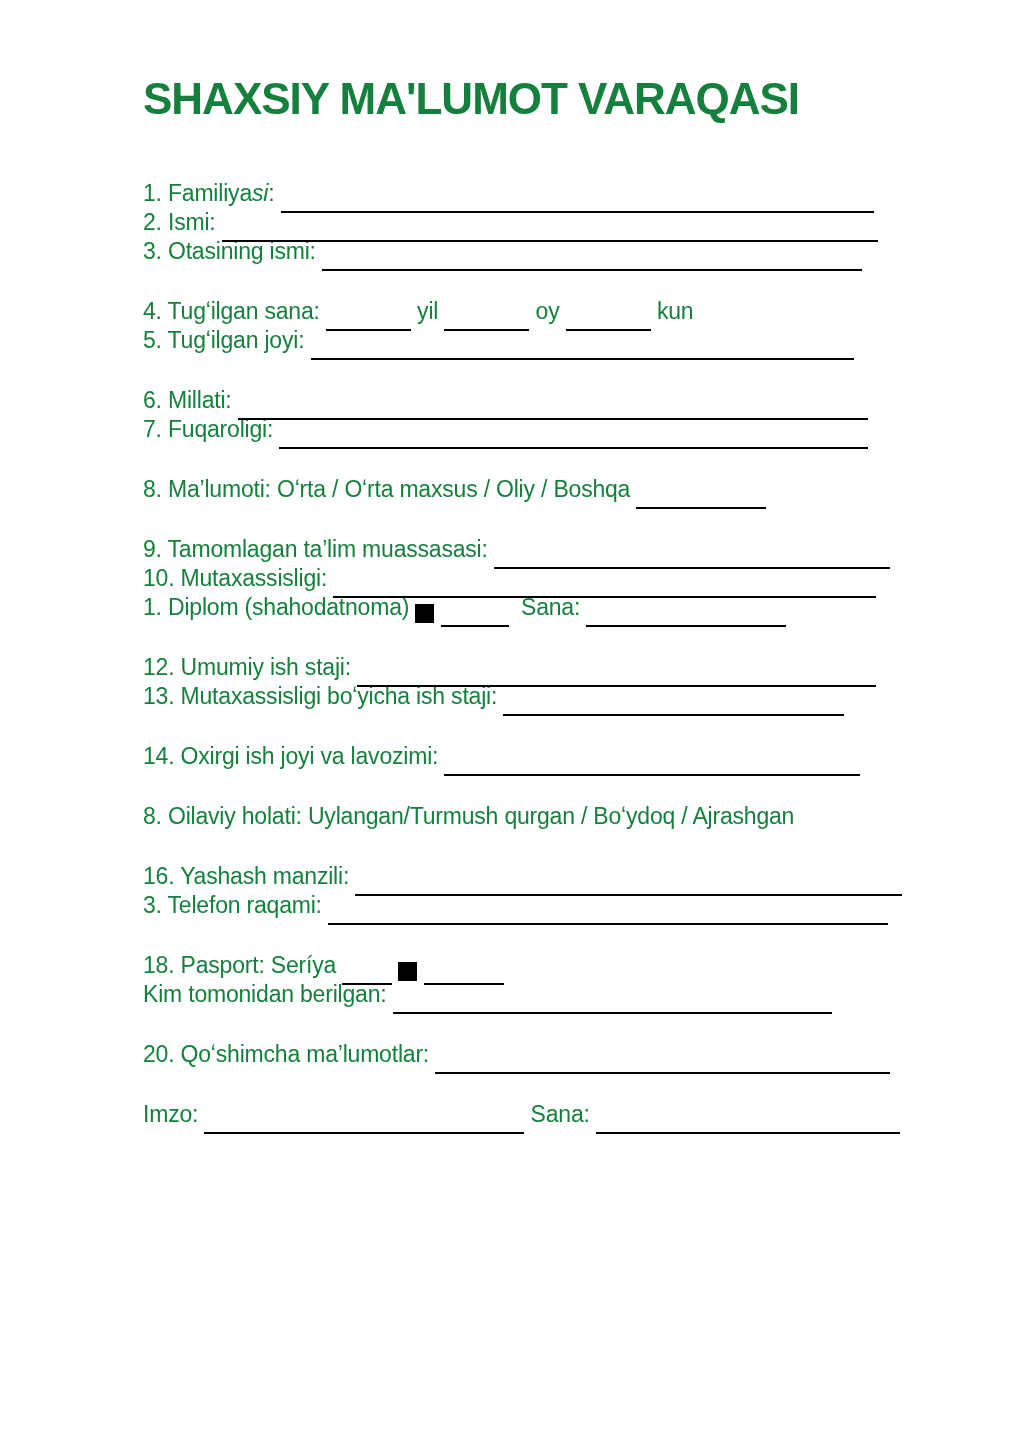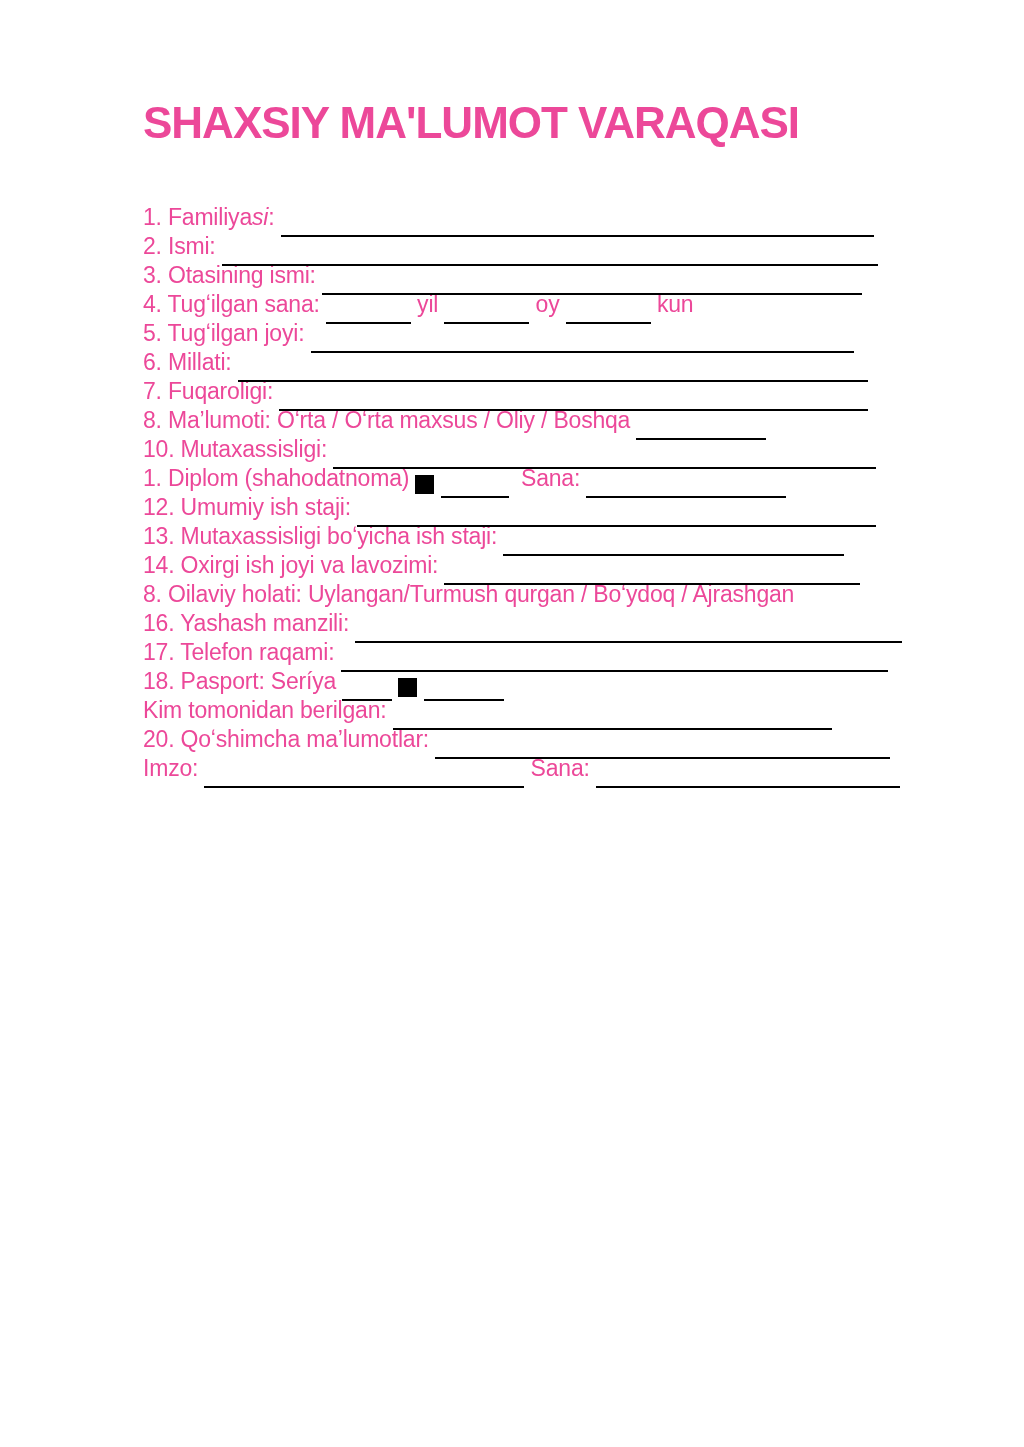--- a/index.html
+++ b/index.html
@@ -3,41 +3,41 @@
 <meta charset="utf-8">
 <style>
   html, body { margin: 0; padding: 0; background: #e8e8e8; }
   .page {
     position: relative;
     width: 1024px;
     height: 1447px;
     margin: 0 auto;
     background: #ffffff;
     box-sizing: border-box;
-    padding: 98px 0 0 143px;
+    padding: 74px 0 0 143px;
     font-family: "Liberation Sans", "DejaVu Sans", sans-serif;
-    color: #ec4899;
+    color: #15803d;
     overflow: hidden;
   }
   .doc-title {
     font-size: 44px;
     font-weight: bold;
     letter-spacing: -1px;
     margin: 0 0 55px 0;
     white-space: pre;
   }
   .form-body { width: 881px; } 
   .row {
     display: flex;
     align-items: flex-end;
     font-size: 23px;
     line-height: 29px;
     letter-spacing: -0.2px;
   }
-  .row.gap { }
+  .row.gap { margin-top: 31px; }
   .seg { white-space: pre; }
   .seg.italic { font-style: italic; }
   .blank {
     display: inline-block;
     height: 18px;
     border-bottom: 2px solid #000;
     position: relative;
     top: 5px;
   }
   .blank.grow { flex: 1 1 auto; }
@@ -89,20 +89,24 @@
         <span class="blank grow" style="margin-right: 156px;"></span>
       </div>
       <div class="row">
         <span class="seg">7. Fuqaroligi: </span>
         <span class="blank grow" style="margin-right: 156px;"></span>
       </div>
       <div class="row gap">
         <span class="seg">8. Ma’lumoti: Oʻrta / Oʻrta maxsus / Oliy / Boshqa </span>
         <span class="blank" style="width: 130px;"></span>
       </div>
+      <div class="row gap">
+        <span class="seg">9. Tamomlagan ta’lim muassasasi: </span>
+        <span class="blank grow" style="margin-right: 134px;"></span>
+      </div>
       <div class="row">
         <span class="seg">10. Mutaxassisligi: </span>
         <span class="blank grow" style="margin-right: 148px;"></span>
       </div>
       <div class="row">
         <span class="seg">1. Diplom (shahodatnoma) </span>
         <span class="sq"></span>
         <span class="seg"> </span>
         <span class="blank" style="width: 68px;"></span>
         <span class="seg">  Sana: </span>
@@ -121,21 +125,21 @@
         <span class="blank grow" style="margin-right: 164px;"></span>
       </div>
       <div class="row gap">
         <span class="seg">8. Oilaviy holati: Uylangan/Turmush qurgan / Boʻydoq / Ajrashgan</span>
       </div>
       <div class="row gap">
         <span class="seg">16. Yashash manzili: </span>
         <span class="blank grow" style="margin-right: 122px;"></span>
       </div>
       <div class="row">
-        <span class="seg">17. Telefon raqami: </span>
+        <span class="seg">3. Telefon raqami: </span>
         <span class="blank grow" style="margin-right: 136px;"></span>
       </div>
       <div class="row gap">
         <span class="seg">18. Pasport: Seríya </span>
         <span class="blank" style="width: 50px;"></span>
         <span class="seg"> </span>
         <span class="sq"></span>
         <span class="seg"> </span>
         <span class="blank" style="width: 80px;"></span>
       </div>

